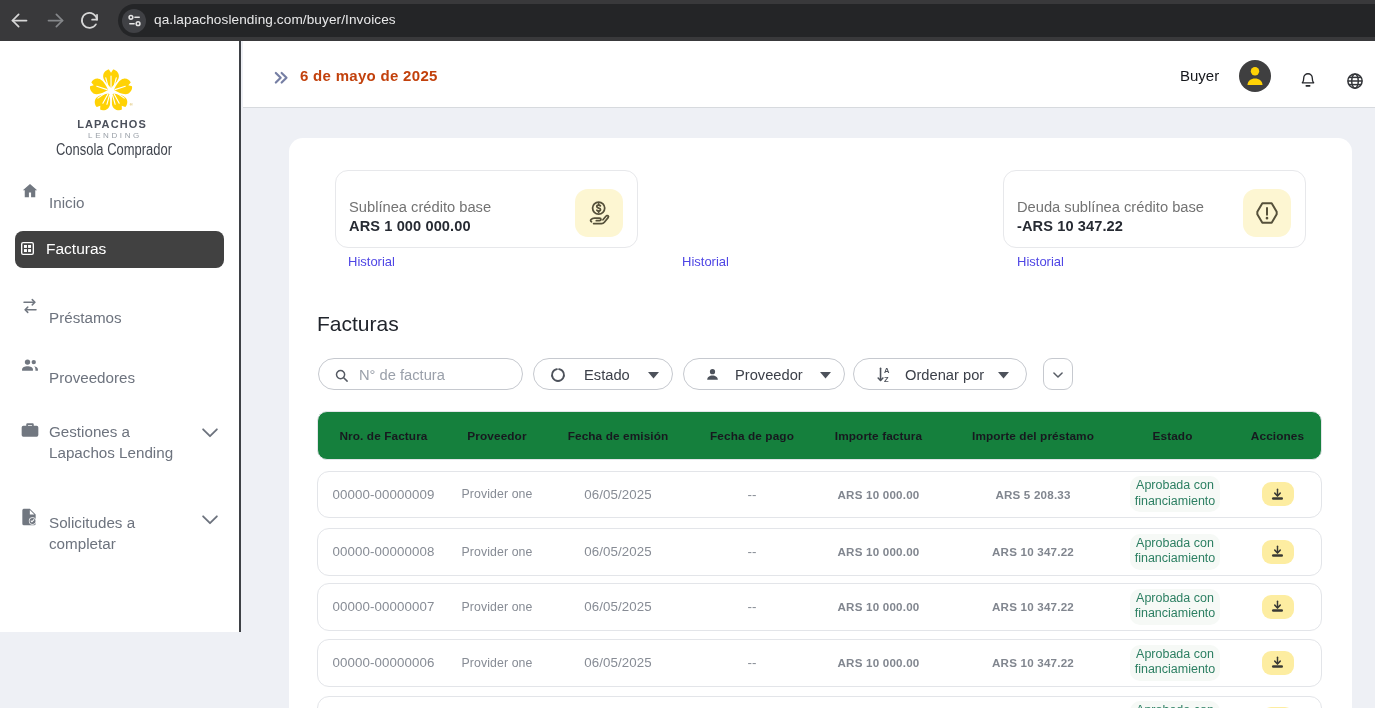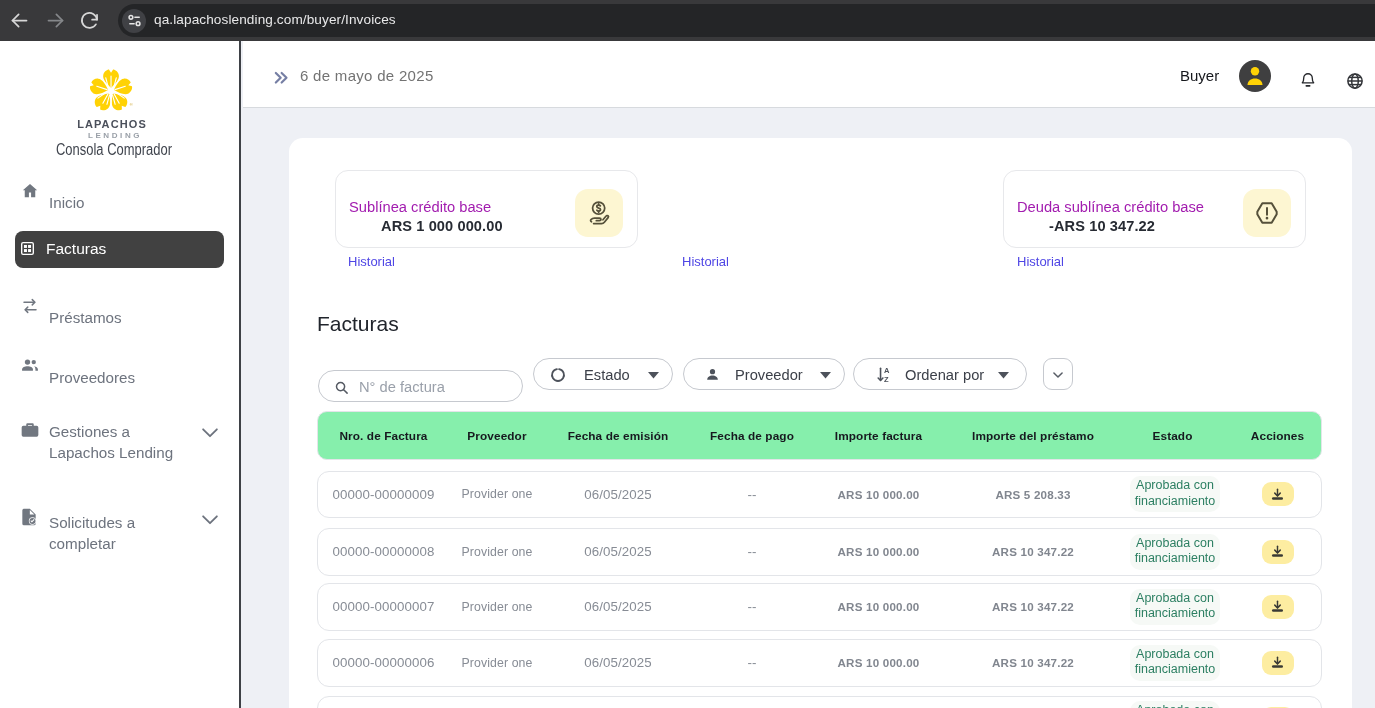--- a/index.html
+++ b/index.html
@@ -6,65 +6,65 @@
   html,body { width:1375px; height:708px; overflow:hidden; font-family:"Liberation Sans", sans-serif; background:#eef0f5; }
 
   
   .chrome { position:absolute; left:0; top:0; width:1375px; height:41px; background:#39393b; }
   .omnibox { position:absolute; left:118px; top:4px; width:1262px; height:33px; border-radius:17px 0 0 17px; background:#242527; }
   .tunecircle { position:absolute; left:4px; top:4.5px; width:24px; height:24px; border-radius:50%; background:#404145; }
   .urltext { position:absolute; left:36px; top:8px; font-size:13.6px; color:#e9e9ea; letter-spacing:0.1px; }
   .navbtn { position:absolute; top:10px; width:21px; height:21px; }
 
   
-  .sidebar { position:absolute; left:0; top:41px; width:241px; height:667px; background:#ffffff; border-right:2px solid #3e4146; }
+  .sidebar { position:absolute; left:0; top:41px; width:241px; height:591px; background:#ffffff; border-right:2px solid #3e4146; }
   .logo { position:absolute; left:88.5px; top:27px; }
   .brand { position:absolute; left:0; top:77px; width:224px; text-align:center; color:#4b505b; font-weight:bold; font-size:11px; letter-spacing:1.1px; }
-  .brand2 { position:absolute; left:3px; top:90px; width:224px; text-align:center; color:#9aa0a8; font-size:8px; letter-spacing:2.6px;font-weight:bold; }
+  .brand2 { position:absolute; left:3px; top:90px; width:224px; text-align:center; color:#9aa0a8; font-size:8px; letter-spacing:2.6px; }
   .console { position:absolute; left:56px; top:100px; color:#40454e; font-size:16px; transform:scaleX(0.81); transform-origin:left top; }
   .navitem { position:absolute; left:0; width:241px; color:#6d737e; font-size:15.2px; line-height:21px; }
   .navitem .ic { position:absolute; left:21px; top:0; width:18px; height:18px; }
   .navitem .lbl { position:absolute; left:49px; top:0;margin-top:11px; }
   .active-pill { position:absolute; left:14.5px; top:189.5px; width:209px; height:37px; background:#414141; border-radius:8px; }
   .active-pill .ic { position:absolute; left:4px; top:9.5px; width:17px; height:17px; }
   .active-pill .lbl { position:absolute; left:31.5px; top:9px; color:#fff; font-size:15.5px; }
   .chev { position:absolute; left:199px; width:22px; height:22px; color:#6d737e; }
 
   
   .topbar { position:absolute; left:243px; top:41px; width:1132px; height:67px; background:#fff; border-bottom:1px solid #d7dade; }
   .crumb-ic { position:absolute; left:273px; top:69.5px; width:16px; height:15.5px; color:#767fa4; }
-  .crumb-tx { position:absolute; left:300px; top:67px; font-size:15px; color:#737373; letter-spacing:0.3px; }
+  .crumb-tx { position:absolute; left:300px; top:67px; font-size:15px; color:#c2410c; letter-spacing:0.3px;font-weight:bold; }
   .buyer { position:absolute; left:1180px; top:66.5px; font-size:15px; color:#15171c; }
   .avatar { position:absolute; left:1239px; top:60px; width:32px; height:32px; border-radius:50%; background:#3f3f40; }
   .bell { position:absolute; left:1300px; top:71px; width:16px; height:18px; color:#25272b; }
   .globe { position:absolute; left:1346px; top:72px; width:18px; height:18px; color:#333539; }
 
   .content { position:absolute; left:243px; top:109px; width:1132px; height:599px; background:#eef0f5; }
   .bigcard { position:absolute; left:289px; top:138px; width:1063px; height:600px; background:#fff; border-radius:14px; }
 
   
   .stat { position:absolute; top:32px; width:303px; height:78px; border:1px solid #e7e8eb; border-radius:13px; background:#fff; }
-  .stat .t { position:absolute; left:13px; top:28px; font-size:14.7px; color:#a21caf; }
-  .stat .v { position:absolute; left:13px; top:47px; font-size:14.6px; font-weight:bold; color:#272b33; letter-spacing:0.1px;margin-left:32px; }
+  .stat .t { position:absolute; left:13px; top:28px; font-size:14.7px; color:#737373; }
+  .stat .v { position:absolute; left:13px; top:47px; font-size:14.6px; font-weight:bold; color:#272b33; letter-spacing:0.1px; }
   .stat .icbox { position:absolute; right:14px; top:18px; width:48px; height:48px; border-radius:13px; background:#fdf6d2; color:#55503a; }
   .stat .icbox svg { position:absolute; left:10px; top:10px; }
   .hist { position:absolute; font-size:13px; color:#4f46e5; top:116px; }
 
   .h2 { position:absolute; left:28px; top:174px; font-size:21px; color:#21252c; font-weight:500; }
 
   
   .filters { position:absolute; left:0; top:220px; height:32px; width:100%; font-size:14.7px; }
-  .searchbox { position:absolute; left:29px; width:205px; height:32px; border:1px solid #c6c9cf; border-radius:16px;margin-top:12px; }
+  .searchbox { position:absolute; left:29px; width:205px; height:32px; border:1px solid #c6c9cf; border-radius:16px; }
   .searchbox .ph { position:absolute; left:40px; top:8px; color:#9aa0aa; }
   .fpill { position:absolute; height:32px; border:1px solid #c6c9cf; border-radius:16px; color:#3c4049; }
   .fpill .nm { position:absolute; top:8px; }
   .vbtn { position:absolute; left:754px; width:30px; height:32px; border:1px solid #c6c9cf; border-radius:9px; color:#585d66; }
 
   
-  .thead { position:absolute; left:28px; top:273px; width:1005px; height:49px; border:1px solid #e3e5e9; border-radius:10px; background:#86efac; }
+  .thead { position:absolute; left:28px; top:273px; width:1005px; height:49px; border:1px solid #e3e5e9; border-radius:10px; background:#15803d; }
   .thead .c7 { padding-left:0; }
   .trow { position:absolute; left:28px; width:1005px; height:47.5px; border:1px solid #e3e5e9; border-radius:12px; background:#fff; }
   .cell { position:absolute; top:0; height:100%; display:flex; align-items:center; justify-content:center; text-align:center; }
   .hc { font-weight:bold; font-size:11.8px; color:#17191f; letter-spacing:0.1px; }
   .rc { font-size:13.3px; color:#878c95; letter-spacing:0.1px; }
   .prov { font-size:12.3px; }
   .amt { font-size:11.6px; font-weight:bold; color:#81868f; letter-spacing:0.2px; }
   .c1 { left:0px;    width:131px; }
   .c2 { left:131px;  width:96px;  }
   .c3 { left:227px;  width:146px; }

